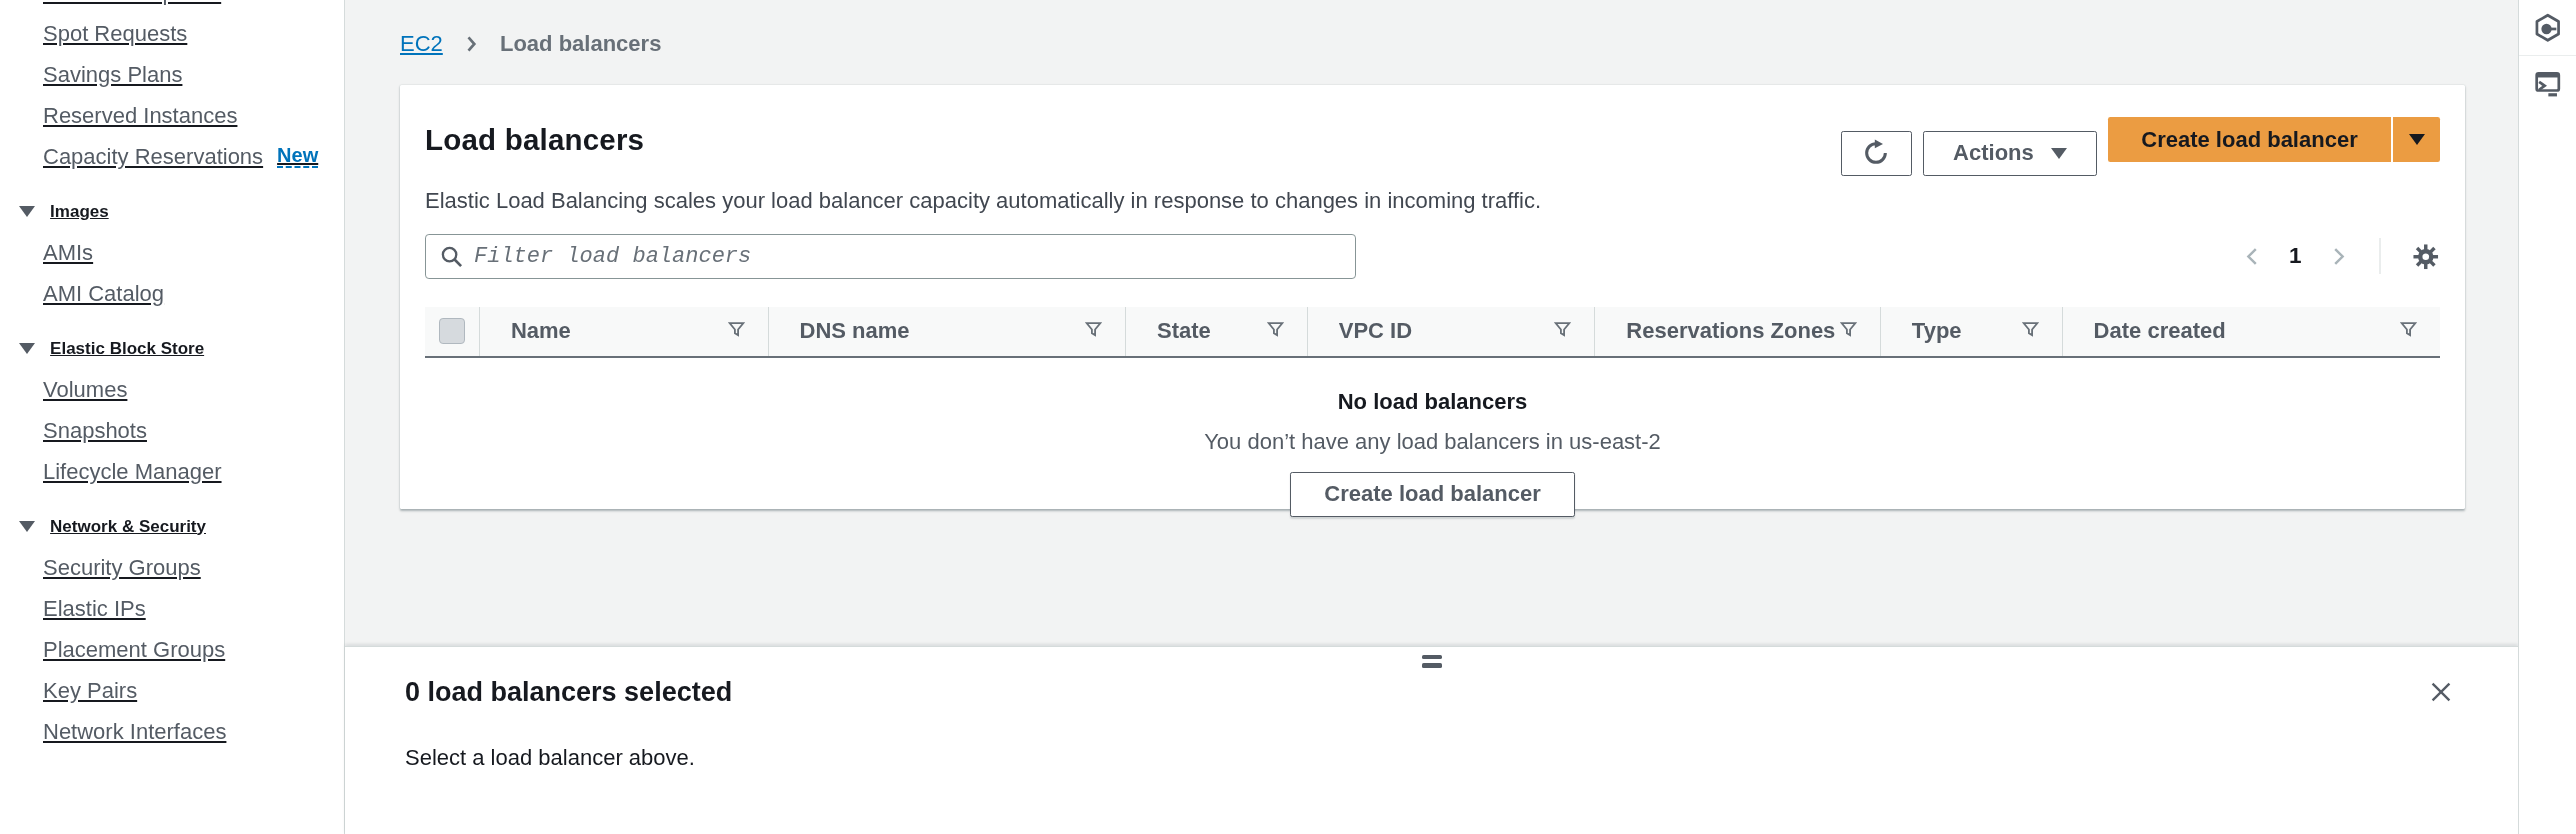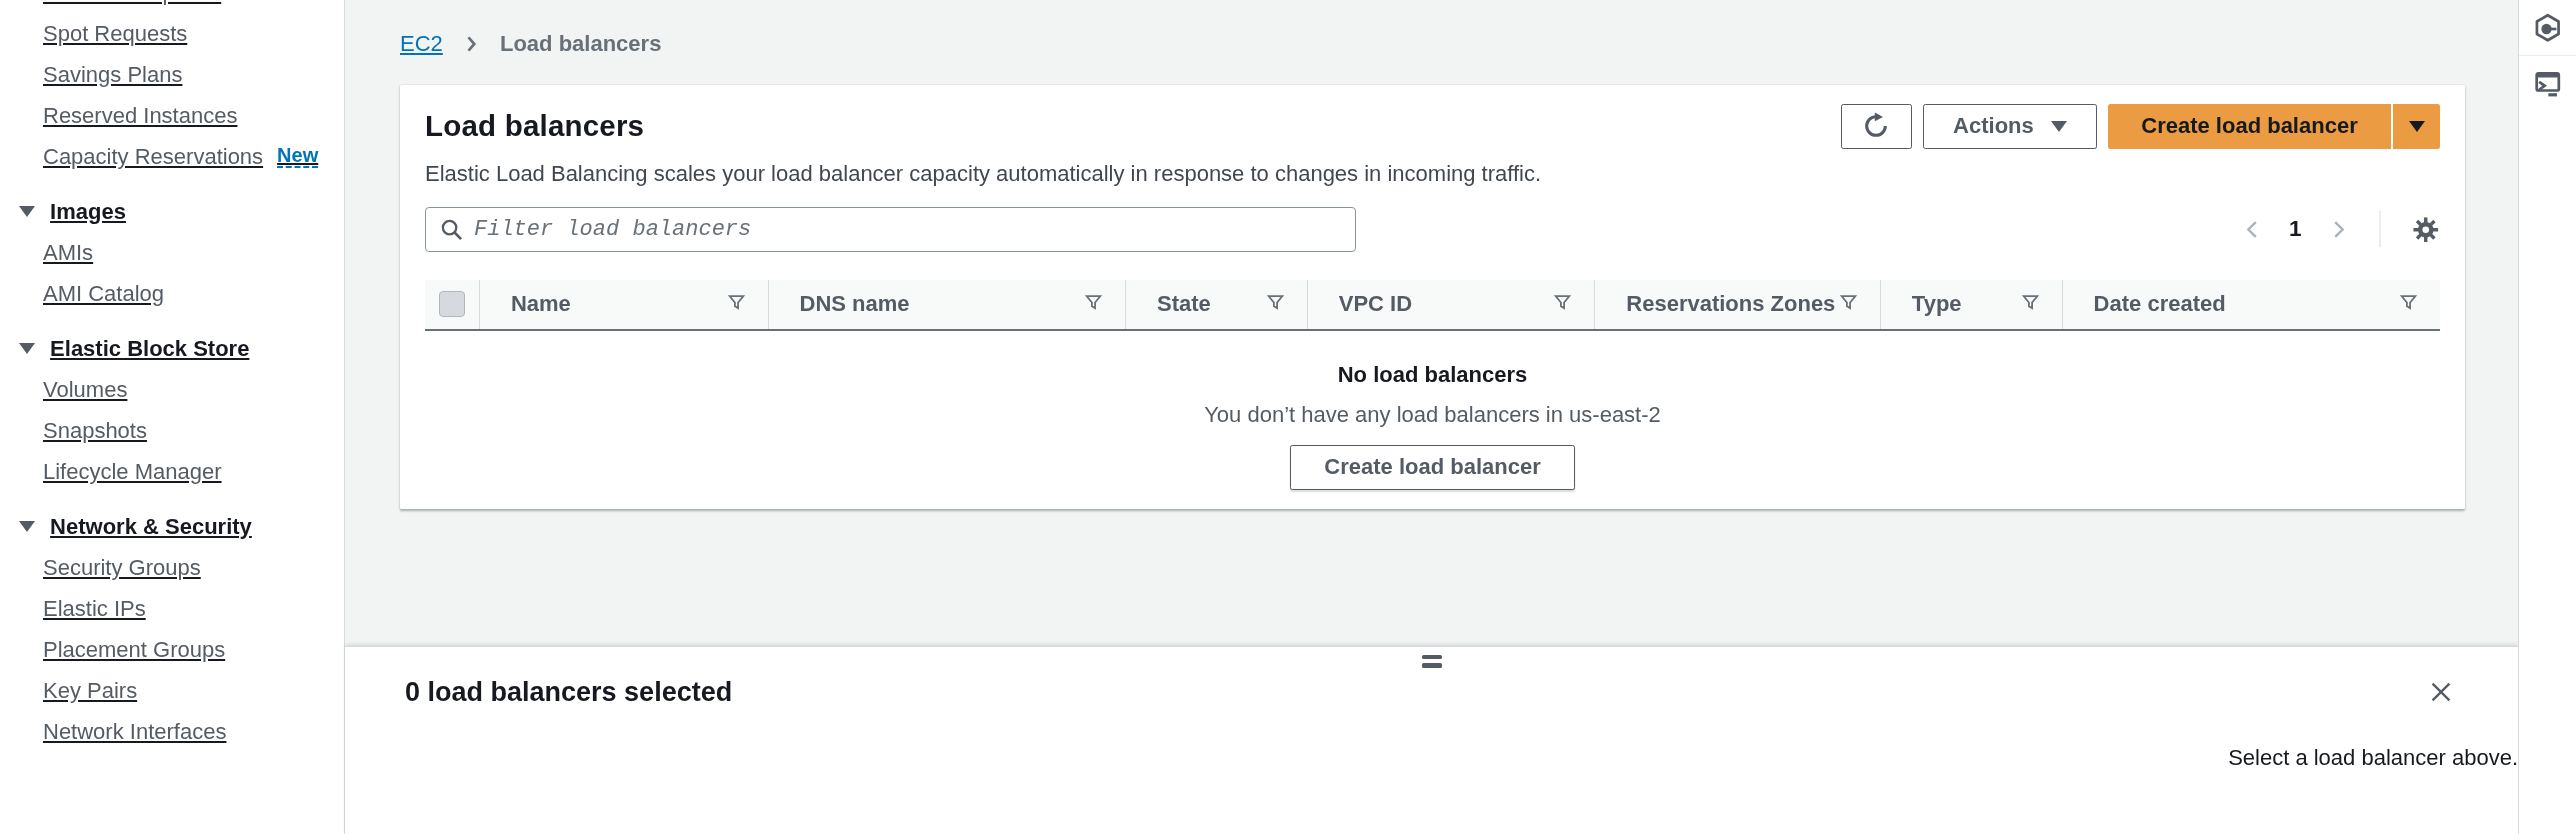--- a/index.html
+++ b/index.html
@@ -15,21 +15,21 @@
     position:absolute; left:0; top:0; width:345px; height:835px;
     background:#fff; border-right:1.6px solid #d5dbdb; overflow:hidden;text-decoration:underline;
   }
   .nav-item {
     height:41px; display:flex; align-items:center; padding-left:43px;
     font-size:22px; color:#545b64; cursor:pointer; white-space:nowrap;
   }
   .nav-item.clipped { margin-top:-28px; }
   .nav-section {
     margin-top:14px; height:41px; display:flex; align-items:center;
-    padding-left:18.6px; font-size:22px; font-weight:700; color:#16191f;
+    padding-left:18.6px; font-size:17px; font-weight:700; color:#16191f;
     cursor:pointer; white-space:nowrap;
   }
   .tri {
     width:0; height:0; border-left:8.5px solid transparent;
     border-right:8.5px solid transparent; border-top:11px solid #545b64;
     margin-right:15.5px; flex:none;
   }
   .new-badge {
     margin-left:14px; color:#0073bb; font-weight:700; font-size:20px;
     border-bottom:2.3px dashed #0073bb; padding-bottom:0.8px; line-height:1;
@@ -64,21 +64,21 @@
   .card-header {
     display:flex; justify-content:space-between; align-items:center;
     padding:18.6px 25px 0 25px;
   }
   .page-title { font-size:29.5px; font-weight:700; color:#16191f; letter-spacing:0.2px; }
   .actions { display:flex; align-items:center; gap:11px; }
 
   .btn {
     height:45px; background:#fff; border:1.6px solid #545b64; border-radius:2.3px;
     display:flex; align-items:center; justify-content:center;
-    font-size:22px; font-weight:700; color:#545b64; cursor:pointer;
+    font-size:22px; font-weight:700; color:#545b64; cursor:pointer;margin-top:27px;
   }
   .btn-refresh { width:71px; }
   .btn-actions { padding:0 29.5px; gap:17px; }
   .caret {
     width:0; height:0; border-left:8.5px solid transparent;
     border-right:8.5px solid transparent; border-top:11px solid #545b64;
   }
   .split { display:flex; cursor:pointer; }
   .btn-primary {
     height:45px; background:#eb9c42; border:none; border-radius:2.3px 0 0 2.3px;
@@ -152,21 +152,21 @@
     position:absolute; left:50%; top:7.8px; transform:translateX(-50%);
     cursor:row-resize;
   }
   .handle span { display:block; width:20px; height:4.7px; background:#545b64; border-radius:1.6px; }
   .handle span + span { margin-top:3.9px; }
   .panel-header {
     display:flex; justify-content:space-between; align-items:center;
     padding:29.5px 64px 0 60px;
   }
   .panel-title { font-size:27px; font-weight:700; color:#16191f; }
-  .panel-msg { padding:37px 0 0 60px; font-size:22px; color:#16191f;text-align:right; }
+  .panel-msg { padding:37px 0 0 60px; font-size:22px; color:#16191f; }
 </style>
 </head>
 <body>
 
 <div id="app">
 
   <nav id="sidebar">
     <div class="nav-item clipped">
       <span>Launch Templates</span>
     </div>

